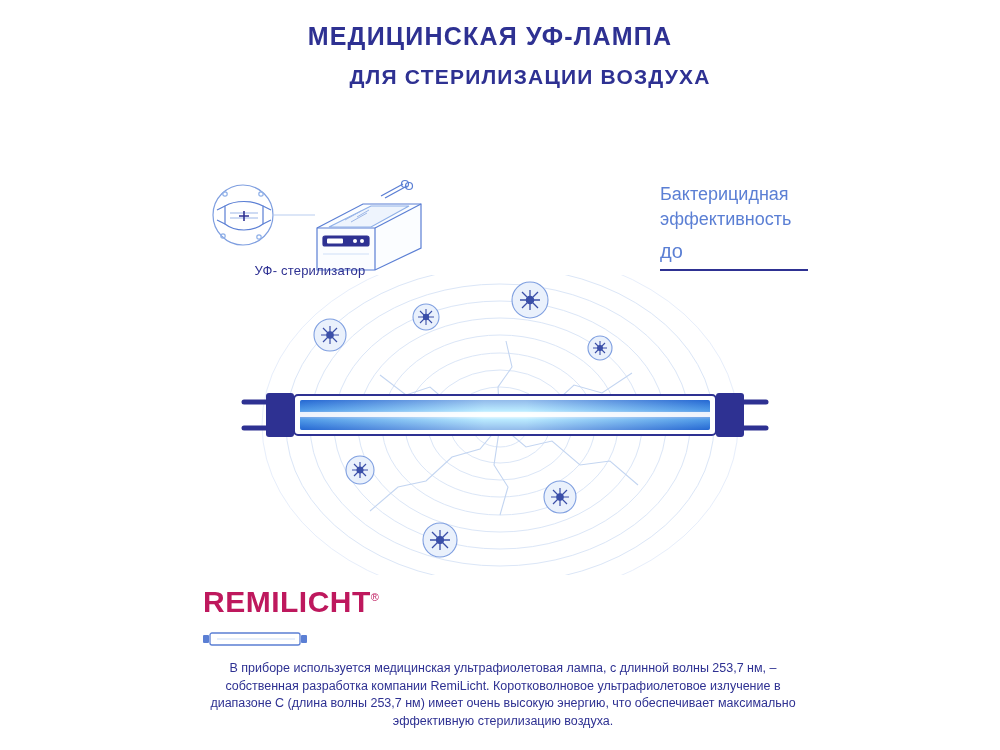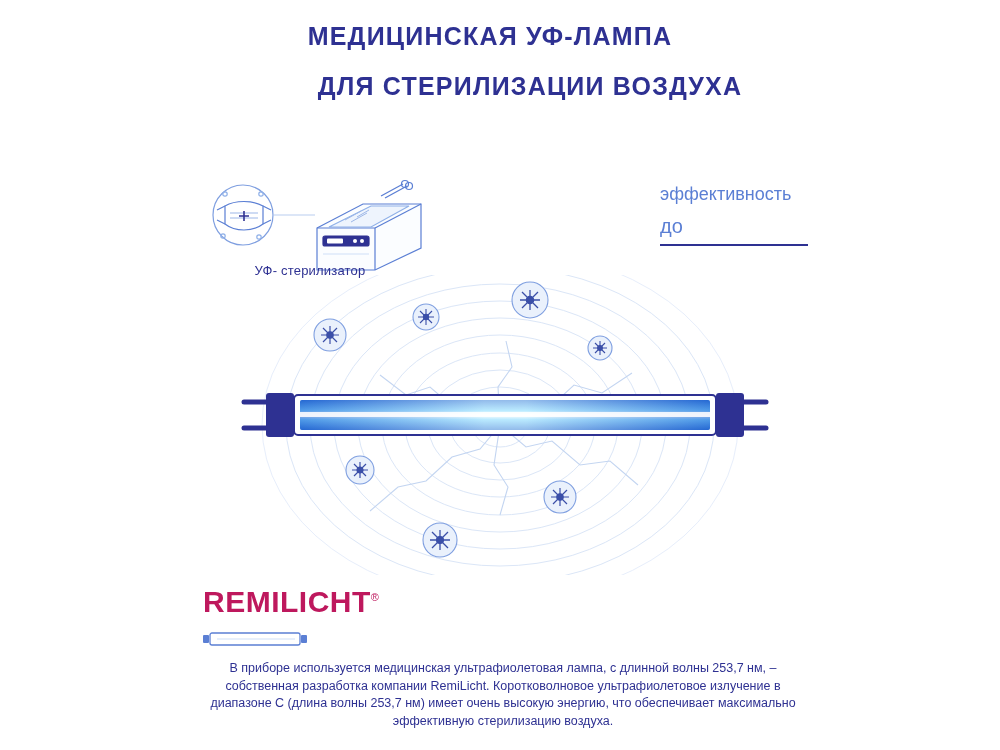--- a/index.html
+++ b/index.html
@@ -32,25 +32,25 @@
     text-align: center;
   }
   .title-line1 {
     font-size: 25px;
     letter-spacing: 1.2px;
     font-weight: 700;
     color: #2e3192;
     margin-left: -20px;
   }
   .title-line2 {
-    font-size: 25px;
+    font-size: 21px;
     letter-spacing: 1.2px;
     font-weight: 700;
     color: #2e3192;
-    margin-top: 21px;
+    margin-top: 14px;
     margin-left: 60px;
   }
 
   
   .sterilizer-wrap {
     position: absolute;
     left: 195px;
     top: 170px;
     width: 260px;
     height: 120px;
@@ -203,20 +203,21 @@
 
         <path d="M186 26 l22 -12 M190 28 l22 -12" stroke="#5b7fd4" stroke-width="1.3"></path>
         <circle cx="210" cy="14" r="3.5" stroke="#5b7fd4"></circle>
         <circle cx="214" cy="16" r="3.5" stroke="#5b7fd4"></circle>
       </g>
     </svg>
   </div>
   <div class="sterilizer-caption">УФ- стерилизатор</div>
 
   <div class="eff-block">
+    <div class="eff-title">Бактерицидная</div>
     <div class="eff-title">эффективность</div>
     <div class="eff-value-row">
       <span class="eff-prefix">до</span>
     </div>
     <div class="eff-rule"></div>
   </div>
 
   <div class="center-graphic">
     <svg width="540" height="300" viewBox="0 0 540 300" fill="none" xmlns="http://www.w3.org/2000/svg">
       <g stroke="#dbe6f7" fill="none" stroke-width="1">

